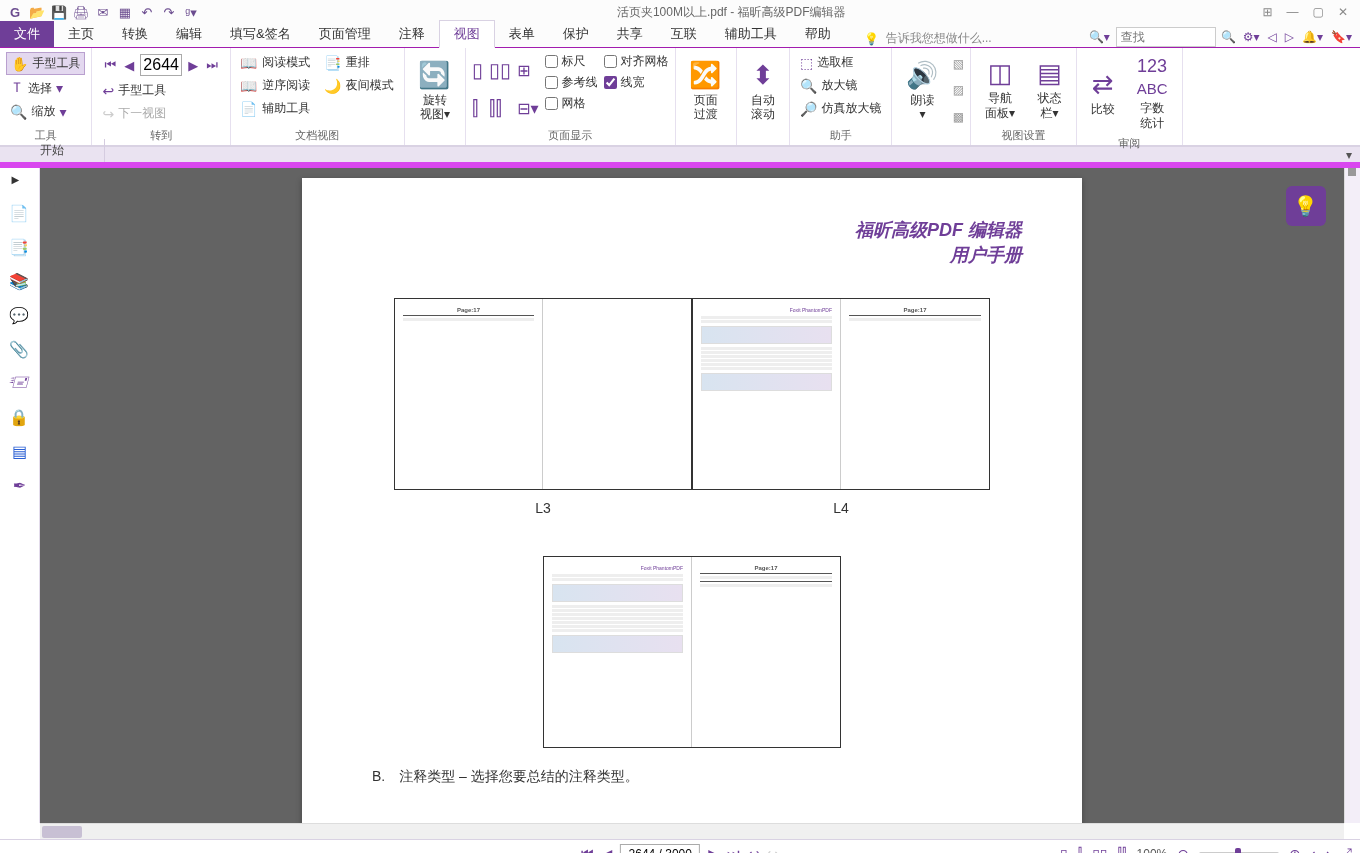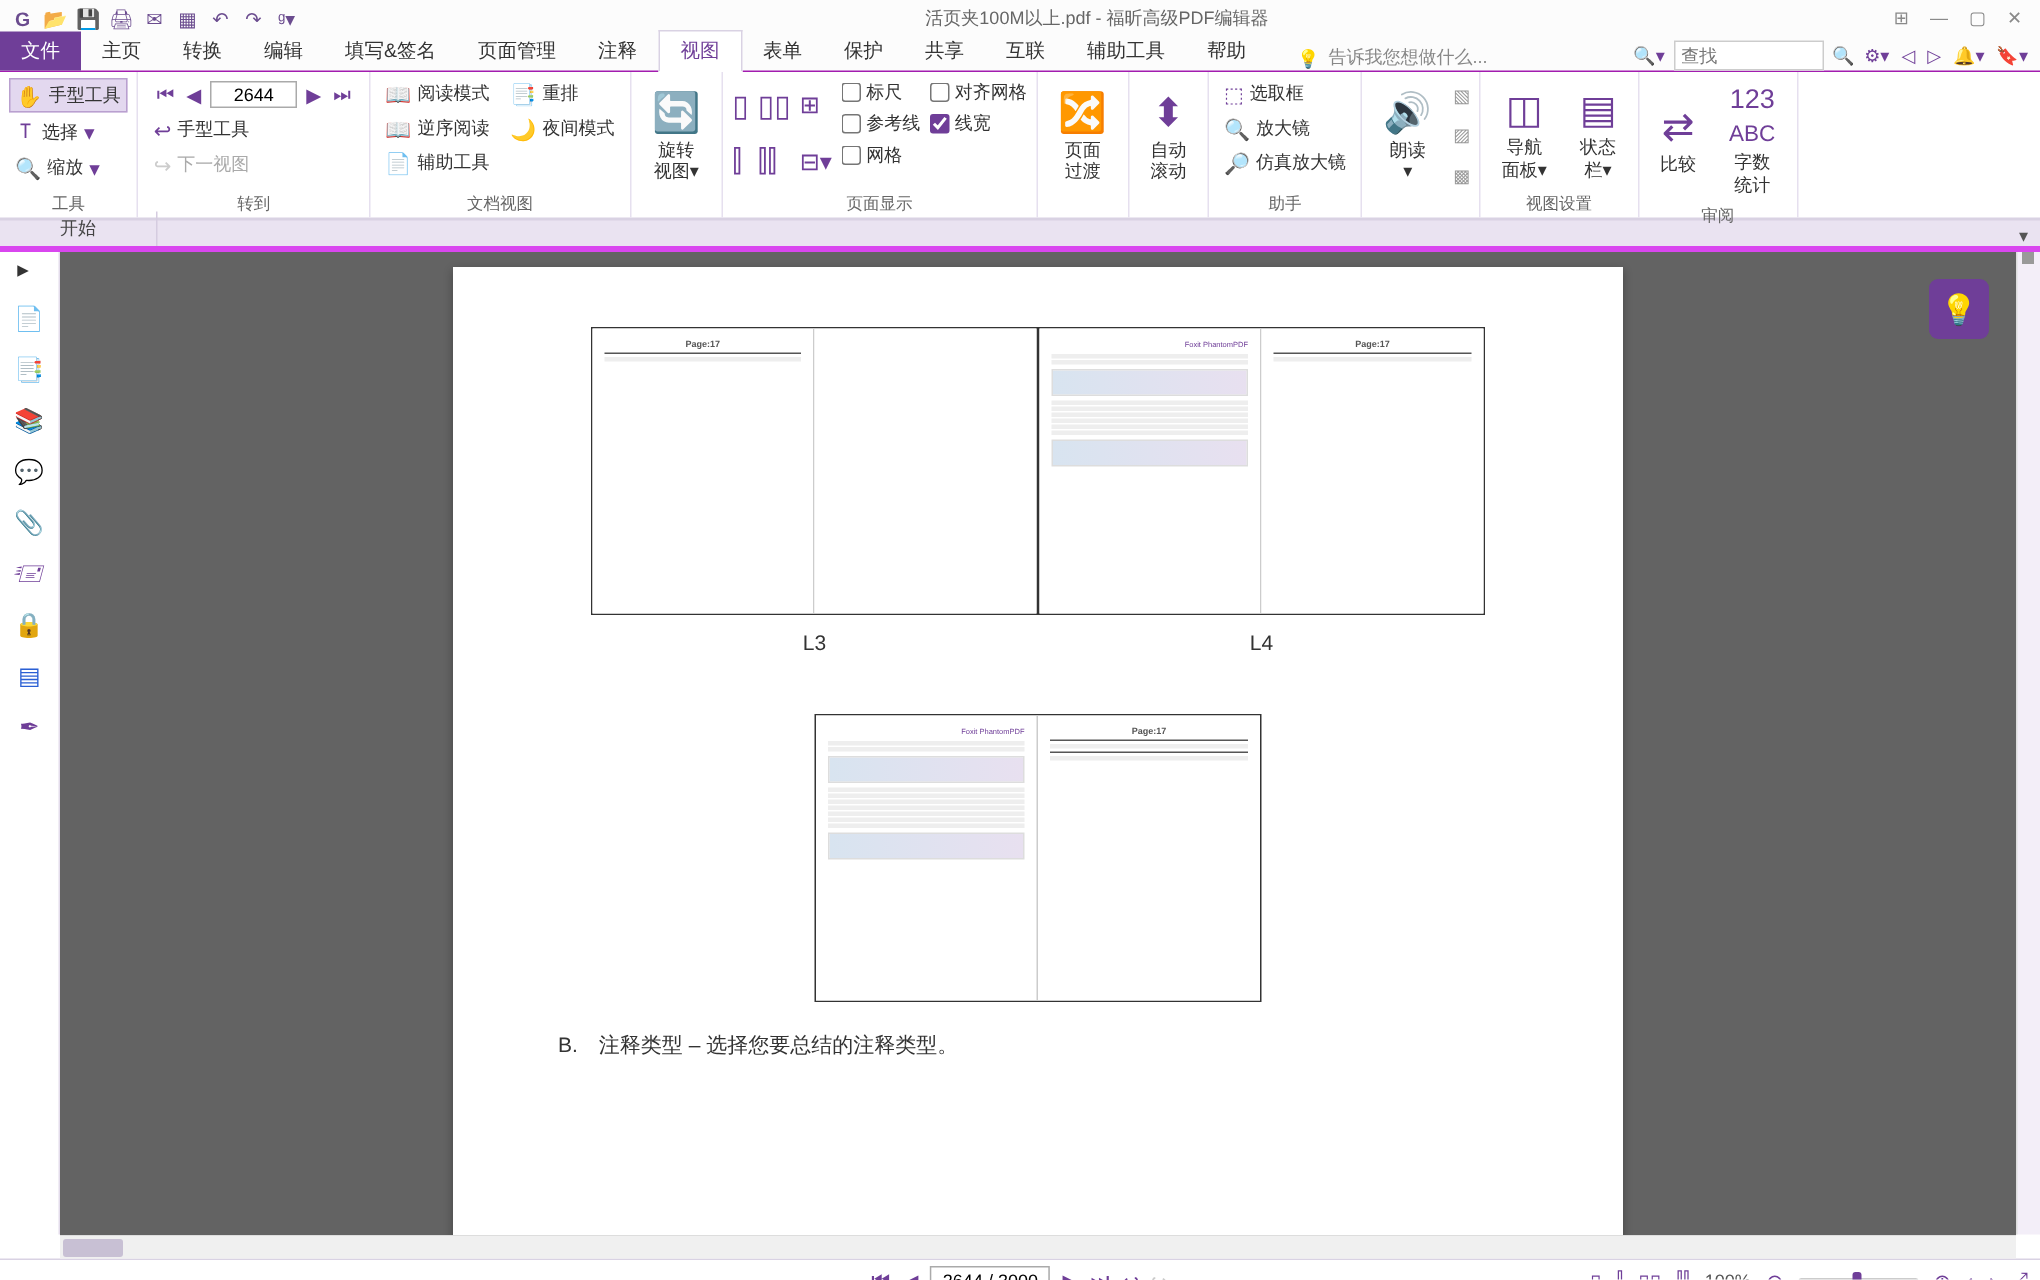--- a/index.html
+++ b/index.html
@@ -30,27 +30,27 @@
 .ribbon-group { border-right: 1px solid #e6e0ef; display: flex; flex-direction: column; padding: 4px 6px 2px; }
 .ribbon-group .group-content { flex: 1; display: flex; gap: 6px; }
 .ribbon-group .group-label { text-align: center; font-size: 11px; color: #666; padding-top: 2px; }
 .rbtn { display: flex; align-items: center; gap: 4px; cursor: pointer; font-size: 12px; color: #333; padding: 2px 4px; white-space: nowrap; }
 .rbtn .ico { color: #6f3e98; font-size: 14px; }
 .rbtn.active { background: #e3d8ef; border: 1px solid #b9a0cf; }
 .rbtn-col { display: flex; flex-direction: column; gap: 2px; }
 .rbtn-big { display: flex; flex-direction: column; align-items: center; justify-content: center; cursor: pointer; padding: 4px 8px; gap: 2px; }
 .rbtn-big .ico { font-size: 26px; color: #6f3e98; }
 .rbtn-big span { font-size: 12px; text-align: center; line-height: 1.2; }
-.page-input { width: 58px; border: 1px solid #aaa; text-align: center; font-size: 12px; padding: 1px; }
+.page-input { width: 42px; border: 1px solid #aaa; text-align: center; font-size: 16px; padding: 1px; }
 .nav-arrow { color: #6f3e98; cursor: pointer; font-size: 13px; padding: 0 2px; }
 .cb { display: flex; align-items: center; gap: 4px; font-size: 12px; padding: 1px 0; }
 .cb input { accent-color: #6f3e98; }
 
 
-.docstrip { height: 22px; background: #eae3f1; display: flex; align-items: flex-end; border-top: 1px solid #d9d2e3; border-bottom: 4px solid #d946ef; }
+.docstrip { height: 22px; background: #eae3f1; display: flex; align-items: flex-end; border-top: 1px solid #d9d2e3; border-bottom: 6px solid #d946ef; }
 .doctab { padding: 3px 40px; font-size: 12px; color: #444; cursor: pointer; border-right: 1px solid #d5cce0; }
 .doctab.active { background: #fff; border-top: 1px solid #ccc; }
 .doctab .close { margin-left: 20px; color: #888; }
 .docstrip .drop { margin-left: auto; padding-right: 8px; color: #555; cursor: pointer; }
 
 
 .main { display: flex; height: 655px; }
 .sidepanel { width: 40px; background: #fff; border-right: 1px solid #e3dceb; display: flex; flex-direction: column; align-items: center; padding-top: 6px; gap: 12px; }
 .sidepanel .expand { width: 16px; height: 16px; color: #333; cursor: pointer; font-size: 10px; }
 .side-ico { width: 22px; height: 22px; display: flex; align-items: center; justify-content: center; font-size: 16px; cursor: pointer; }
@@ -376,20 +376,24 @@
     <span class="side-ico c-orange">💬</span>
     <span class="side-ico c-blue">📎</span>
     <span class="side-ico c-purple">🖅</span>
     <span class="side-ico c-orange">🔒</span>
     <span class="side-ico c-blue">▤</span>
     <span class="side-ico c-purple">✒</span>
   </div>
 
   <div class="doc-view">
     <div class="paper">
+      <div class="paper-header">
+        <div>福昕高级PDF 编辑器</div>
+        <div>用户手册</div>
+      </div>
 
       <div class="thumbs-row">
         <div class="thumb-wrap">
           <div class="thumb-pair">
             <div class="thumb-page">
                 <div class="tp-title">Page:17</div>
                 <div class="tp-line"></div>
                 <div class="tp-text"></div>
               </div>
             <div class="thumb-page"></div>

